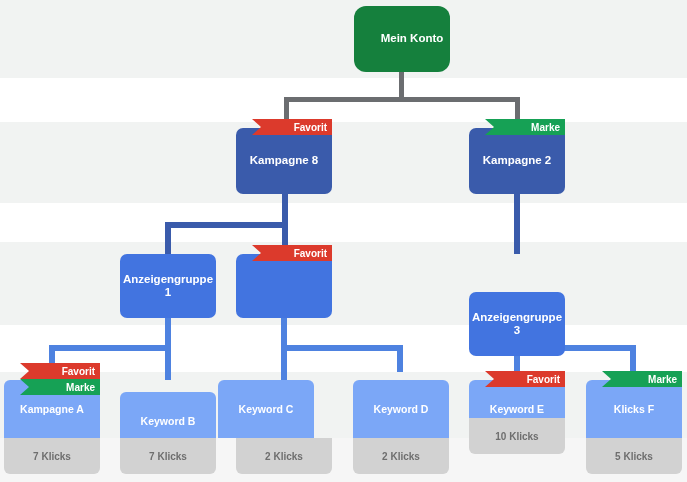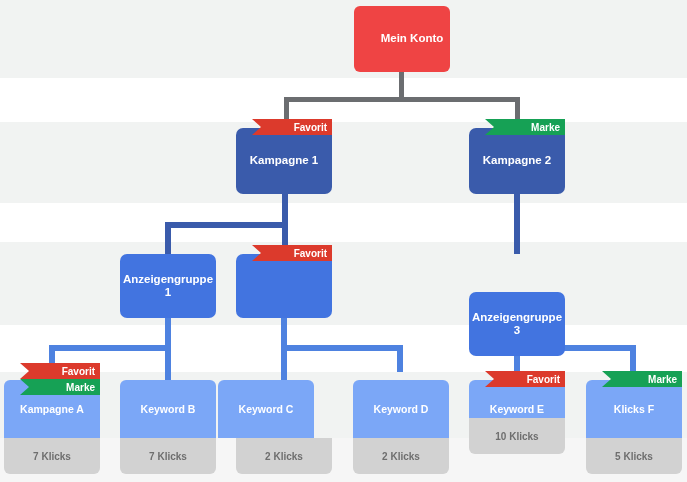--- a/index.html
+++ b/index.html
@@ -16,21 +16,21 @@
 
   
   .line{position:absolute;}
 
   
   .node{position:absolute;box-sizing:border-box;border-radius:7px;
         display:flex;align-items:center;justify-content:center;
         color:#ffffff;font-weight:bold;text-align:center;overflow:visible;}
   .node .label{position:relative;z-index:3;padding:0 6px;line-height:1.15;}
 
-  .node.account{background:#ef4444;font-size:11.5px;border-radius:6px;padding-left:20px;}
+  .node.account{background:#15803d;font-size:11.5px;border-radius:12px;padding-left:20px;}
   .node.campaign{background:#3a5bab;font-size:11.5px;}
   .node.adgroup{background:#4274e0;font-size:11.5px;}
   .node.keyword{background:#7ba7f7;font-size:10.5px;border-radius:6px;}
 
   
   .clicks{position:absolute;box-sizing:border-box;background:#d2d2d2;
           border-radius:0 0 6px 6px;color:#6e6e6e;font-size:10px;font-weight:bold;
           display:flex;align-items:center;justify-content:center;}
 
   
@@ -77,21 +77,21 @@
   <div class="line" style="left:630px;top:345px;width:6px;height:27px;background:#4e82e0;"></div>
 
   <div class="node account" style="left:354px;top:6px;width:96px;height:66px;">
     <span class="label">Mein Konto</span>
   </div>
 
   <div class="node campaign" style="left:236px;top:128px;width:96px;height:66px;">
     <div class="ribbon fav" style="left:16px;top:-9px;width:80px;">
       <span>Favorit</span>
     </div>
-    <span class="label">Kampagne 1</span>
+    <span class="label">Kampagne 8</span>
   </div>
 
   <div class="node campaign" style="left:469px;top:128px;width:96px;height:66px;">
     <div class="ribbon marke" style="left:16px;top:-9px;width:80px;">
       <span>Marke</span>
     </div>
     <span class="label">Kampagne 2</span>
   </div>
 
   <div class="node adgroup" style="left:120px;top:254px;width:96px;height:64px;">
@@ -114,21 +114,21 @@
     </div>
     <div class="ribbon marke" style="left:16px;top:-1px;width:80px;">
       <span>Marke</span>
     </div>
     <span class="label">Kampagne A</span>
   </div>
   <div class="clicks" style="left:4px;top:438px;width:96px;height:36px;">
     <span>7 Klicks</span>
   </div>
 
-  <div class="node keyword" style="left:120px;top:380px;width:96px;height:58px;border-radius:6px 6px 0 0;">
+  <div class="node keyword" style="left:120px;top:392px;width:96px;height:58px;border-radius:6px 6px 0 0;">
     <span class="label">Keyword B</span>
   </div>
   <div class="clicks" style="left:120px;top:438px;width:96px;height:36px;">
     <span>7 Klicks</span>
   </div>
 
   <div class="node keyword" style="left:218px;top:380px;width:96px;height:58px;border-radius:6px 6px 0 0;">
     <span class="label">Keyword C</span>
   </div>
   <div class="clicks" style="left:236px;top:438px;width:96px;height:36px;">

